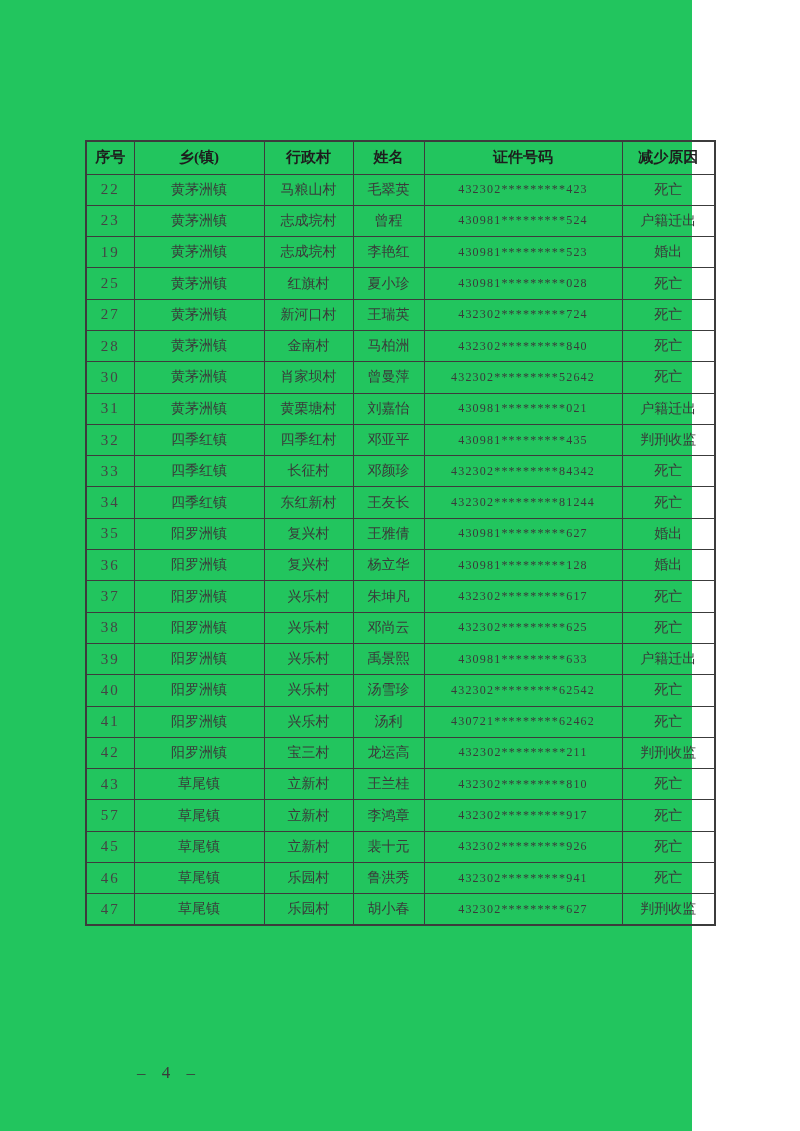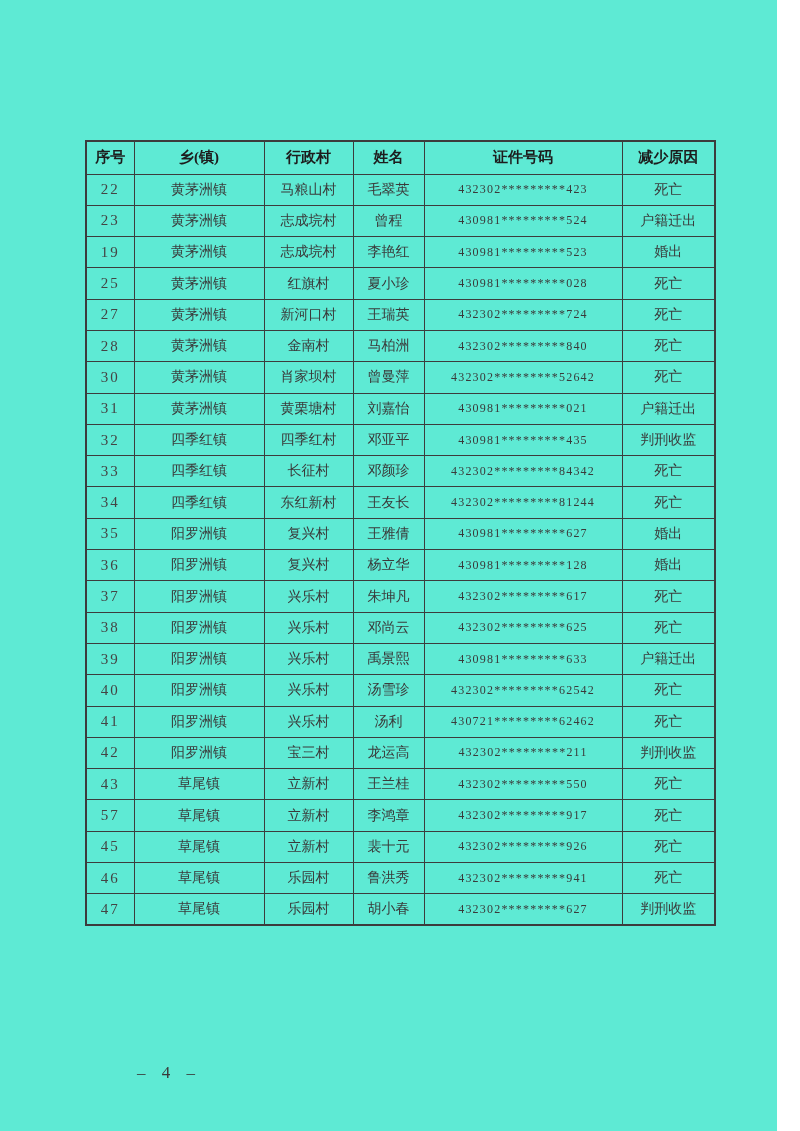--- a/index.html
+++ b/index.html
@@ -5,22 +5,22 @@
   * { margin: 0; padding: 0; box-sizing: border-box; }
   html, body {
     width: 800px; height: 1131px;
     background: #ffffff;
     font-family: "Liberation Serif", "DejaVu Serif", serif;
     color: #343434;
     overflow: hidden;
   }
   .page {
     position: relative;
-    width: 777px; height: 1131px;
-    background: #5eead4;
+    width: 692px; height: 1131px;
+    background: #22c55e;
   }
   .doc-table {
     position: absolute;
     left: 85px; top: 140px;
     width: 629px;
     border-collapse: collapse;
     table-layout: fixed;
   }
   .doc-table th, .doc-table td {
     border: 1px solid #3c3c3c;
@@ -236,21 +236,21 @@
           <td class="cell-village">宝三村</td>
           <td class="cell-name">龙运高</td>
           <td class="cell-id">432302*********211</td>
           <td class="cell-reason">判刑收监</td>
         </tr>
         <tr>
           <td class="cell-index">43</td>
           <td class="cell-town">草尾镇</td>
           <td class="cell-village">立新村</td>
           <td class="cell-name">王兰桂</td>
-          <td class="cell-id">432302*********550</td>
+          <td class="cell-id">432302*********810</td>
           <td class="cell-reason">死亡</td>
         </tr>
         <tr>
           <td class="cell-index">57</td>
           <td class="cell-town">草尾镇</td>
           <td class="cell-village">立新村</td>
           <td class="cell-name">李鸿章</td>
           <td class="cell-id">432302*********917</td>
           <td class="cell-reason">死亡</td>
         </tr>

